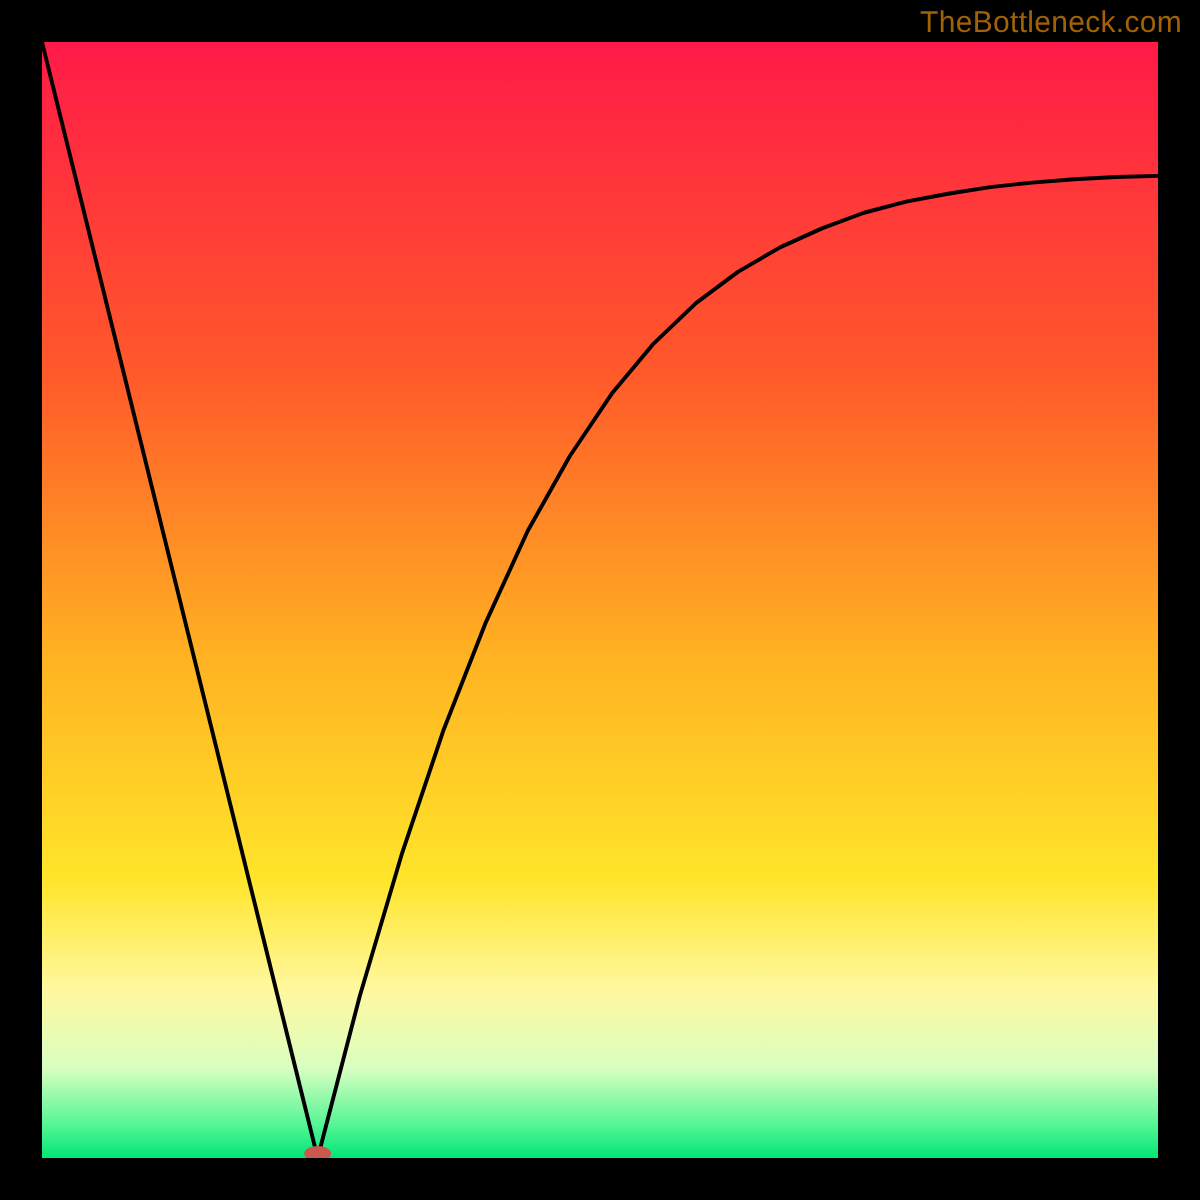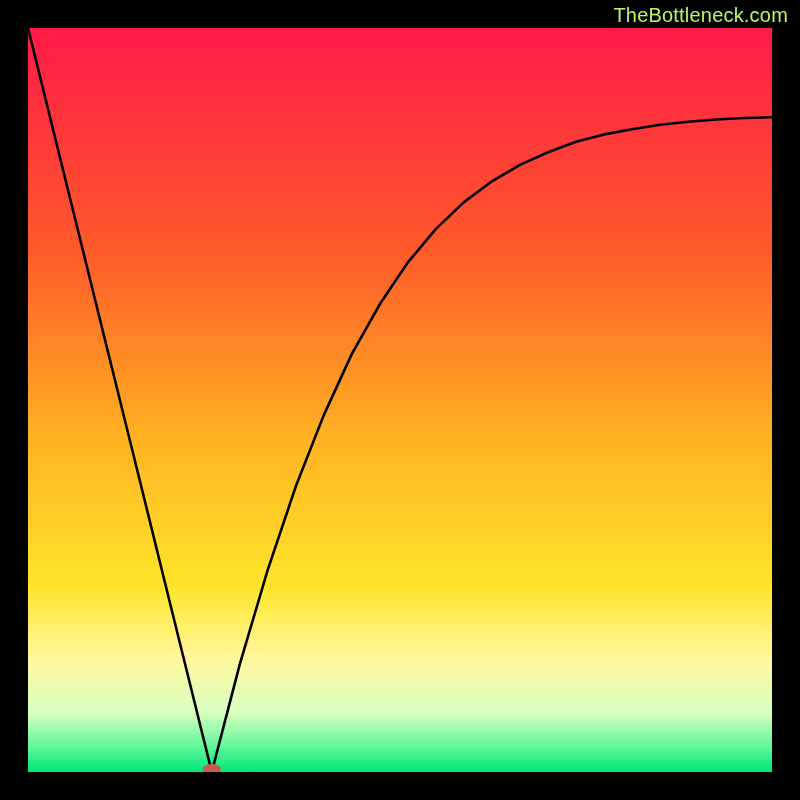--- a/index.html
+++ b/index.html
@@ -22,21 +22,21 @@
     position: absolute;
     top: 0;
     left: 0;
     width: 744px;
     height: 744px;
   }
   .watermark {
     position: absolute;
     top: 4px;
     right: 12px;
-    color: #bef264;
+    color: #a16207;
     font-size: 20px;
     font-weight: 500;
     letter-spacing: 0.2px;
   }
   svg {
     display: block;
   }
 </style>
 </head>
 <body>

